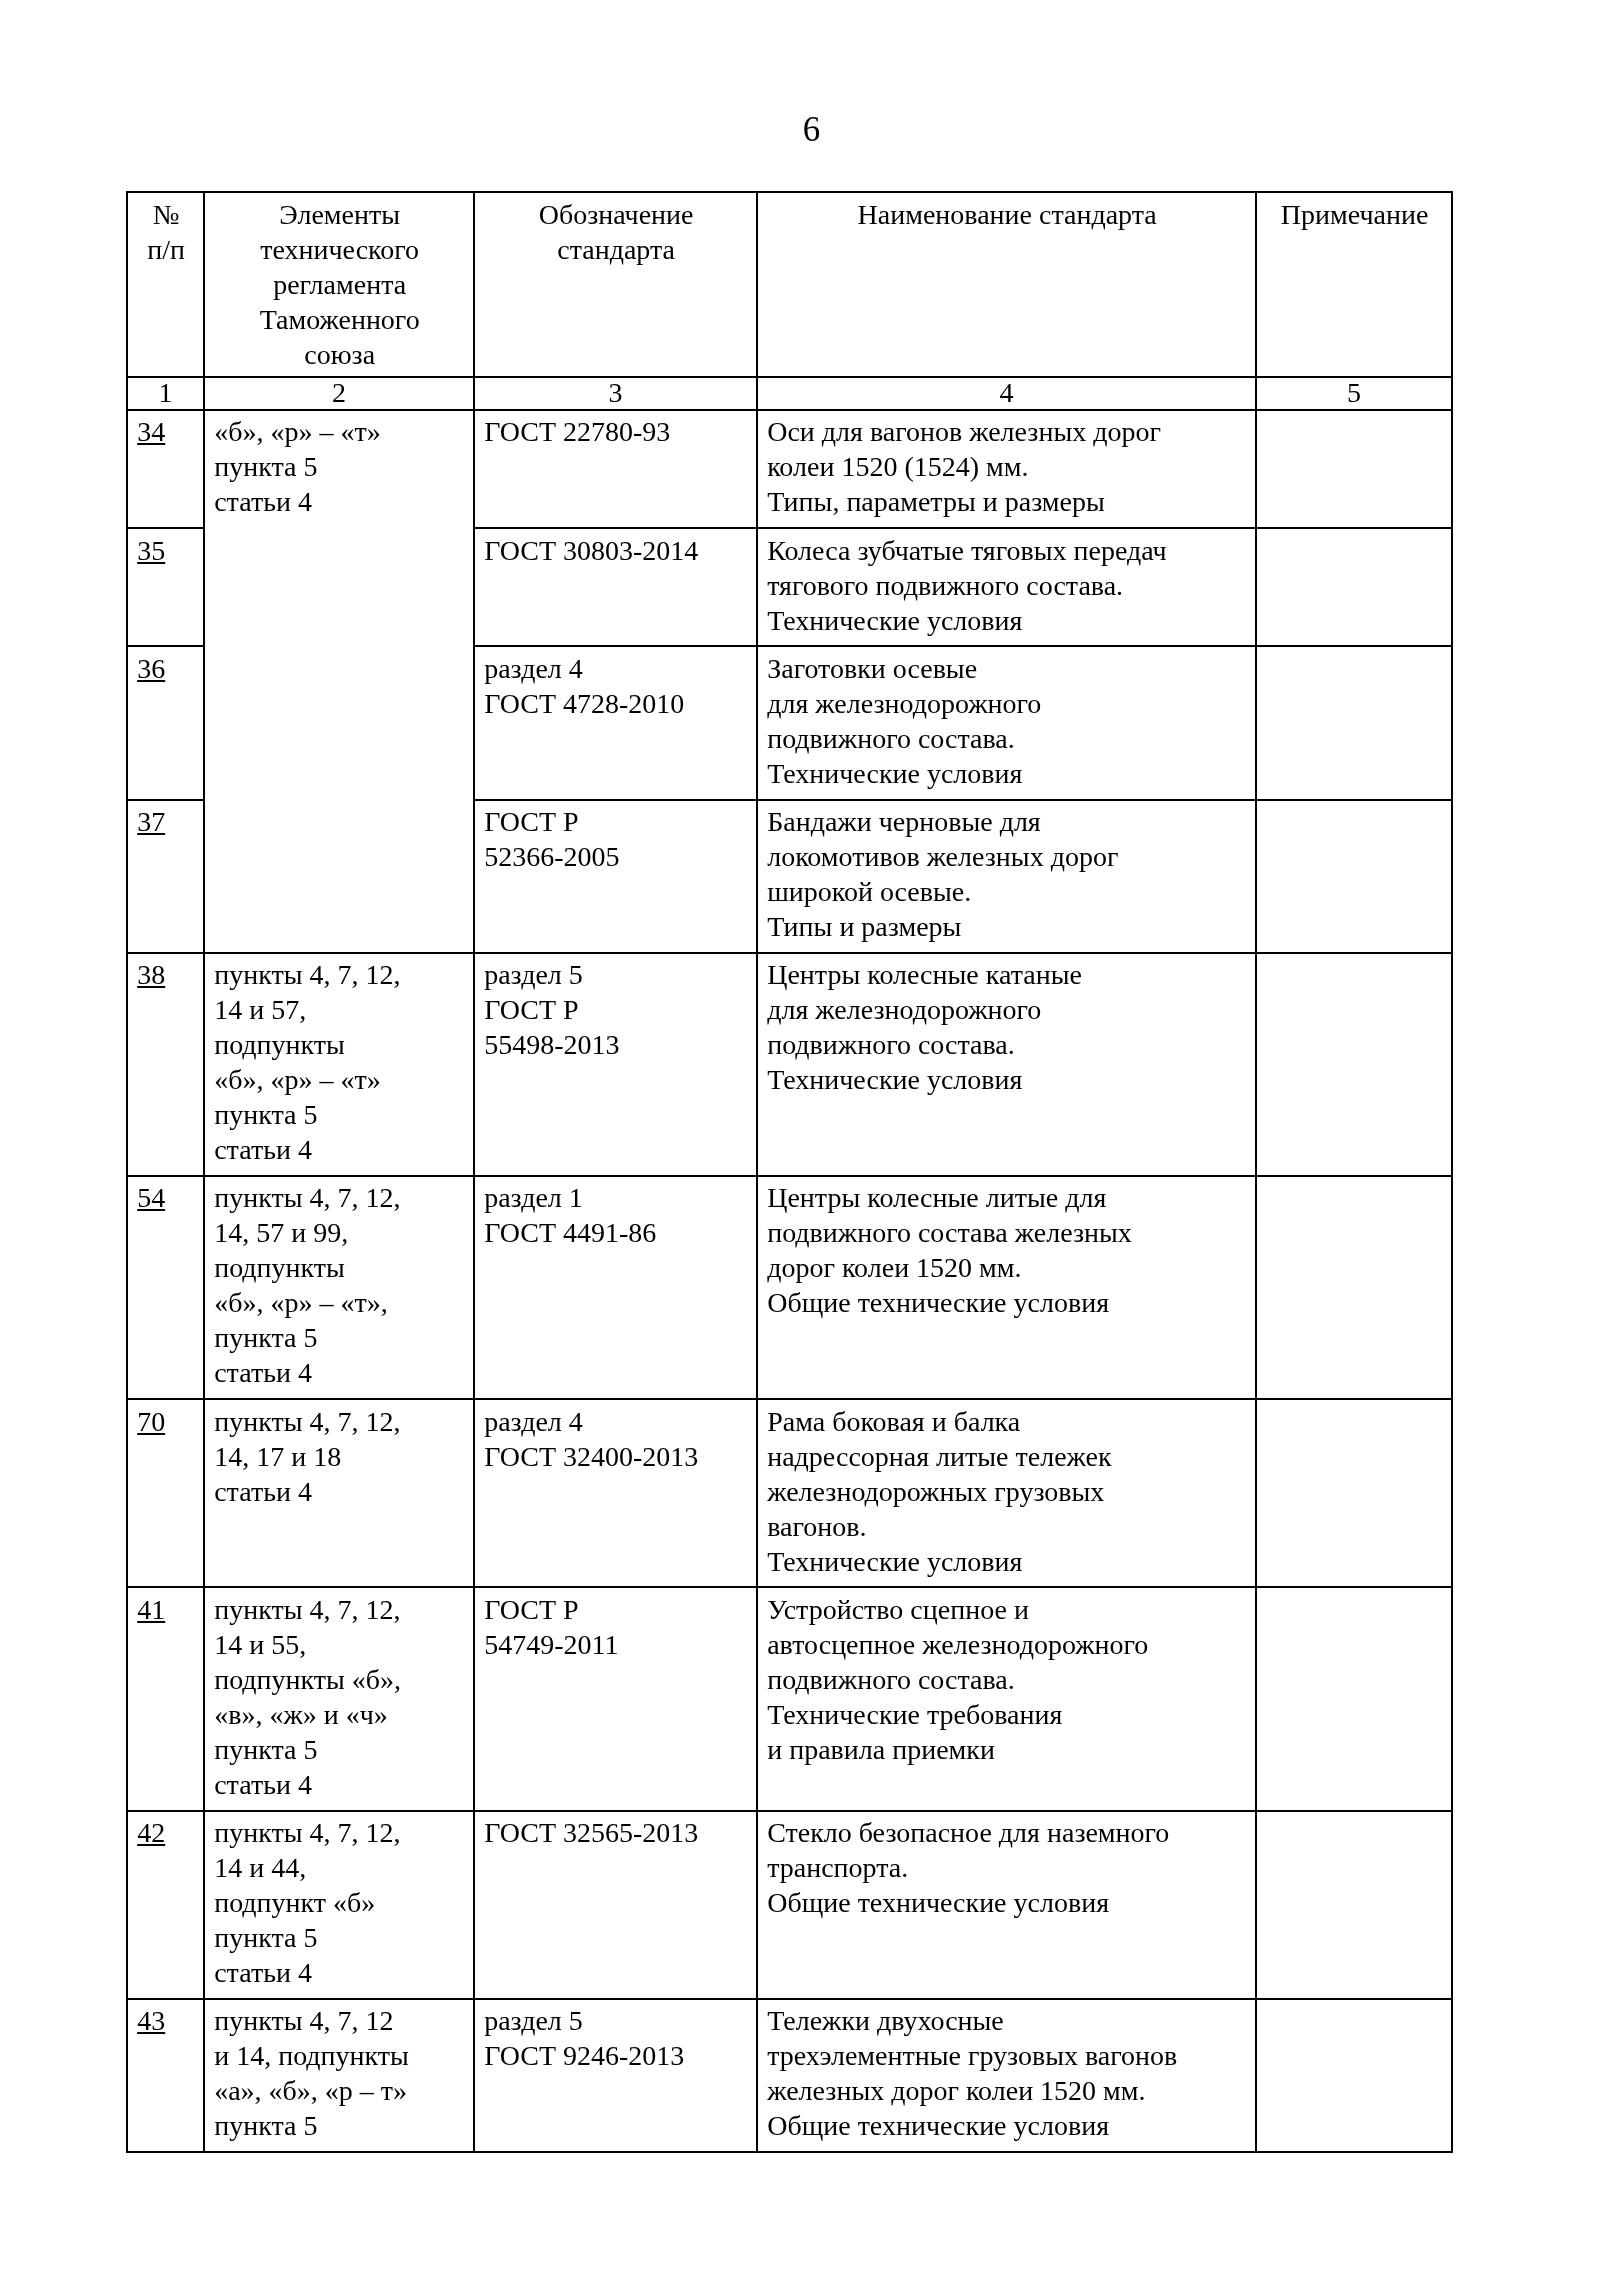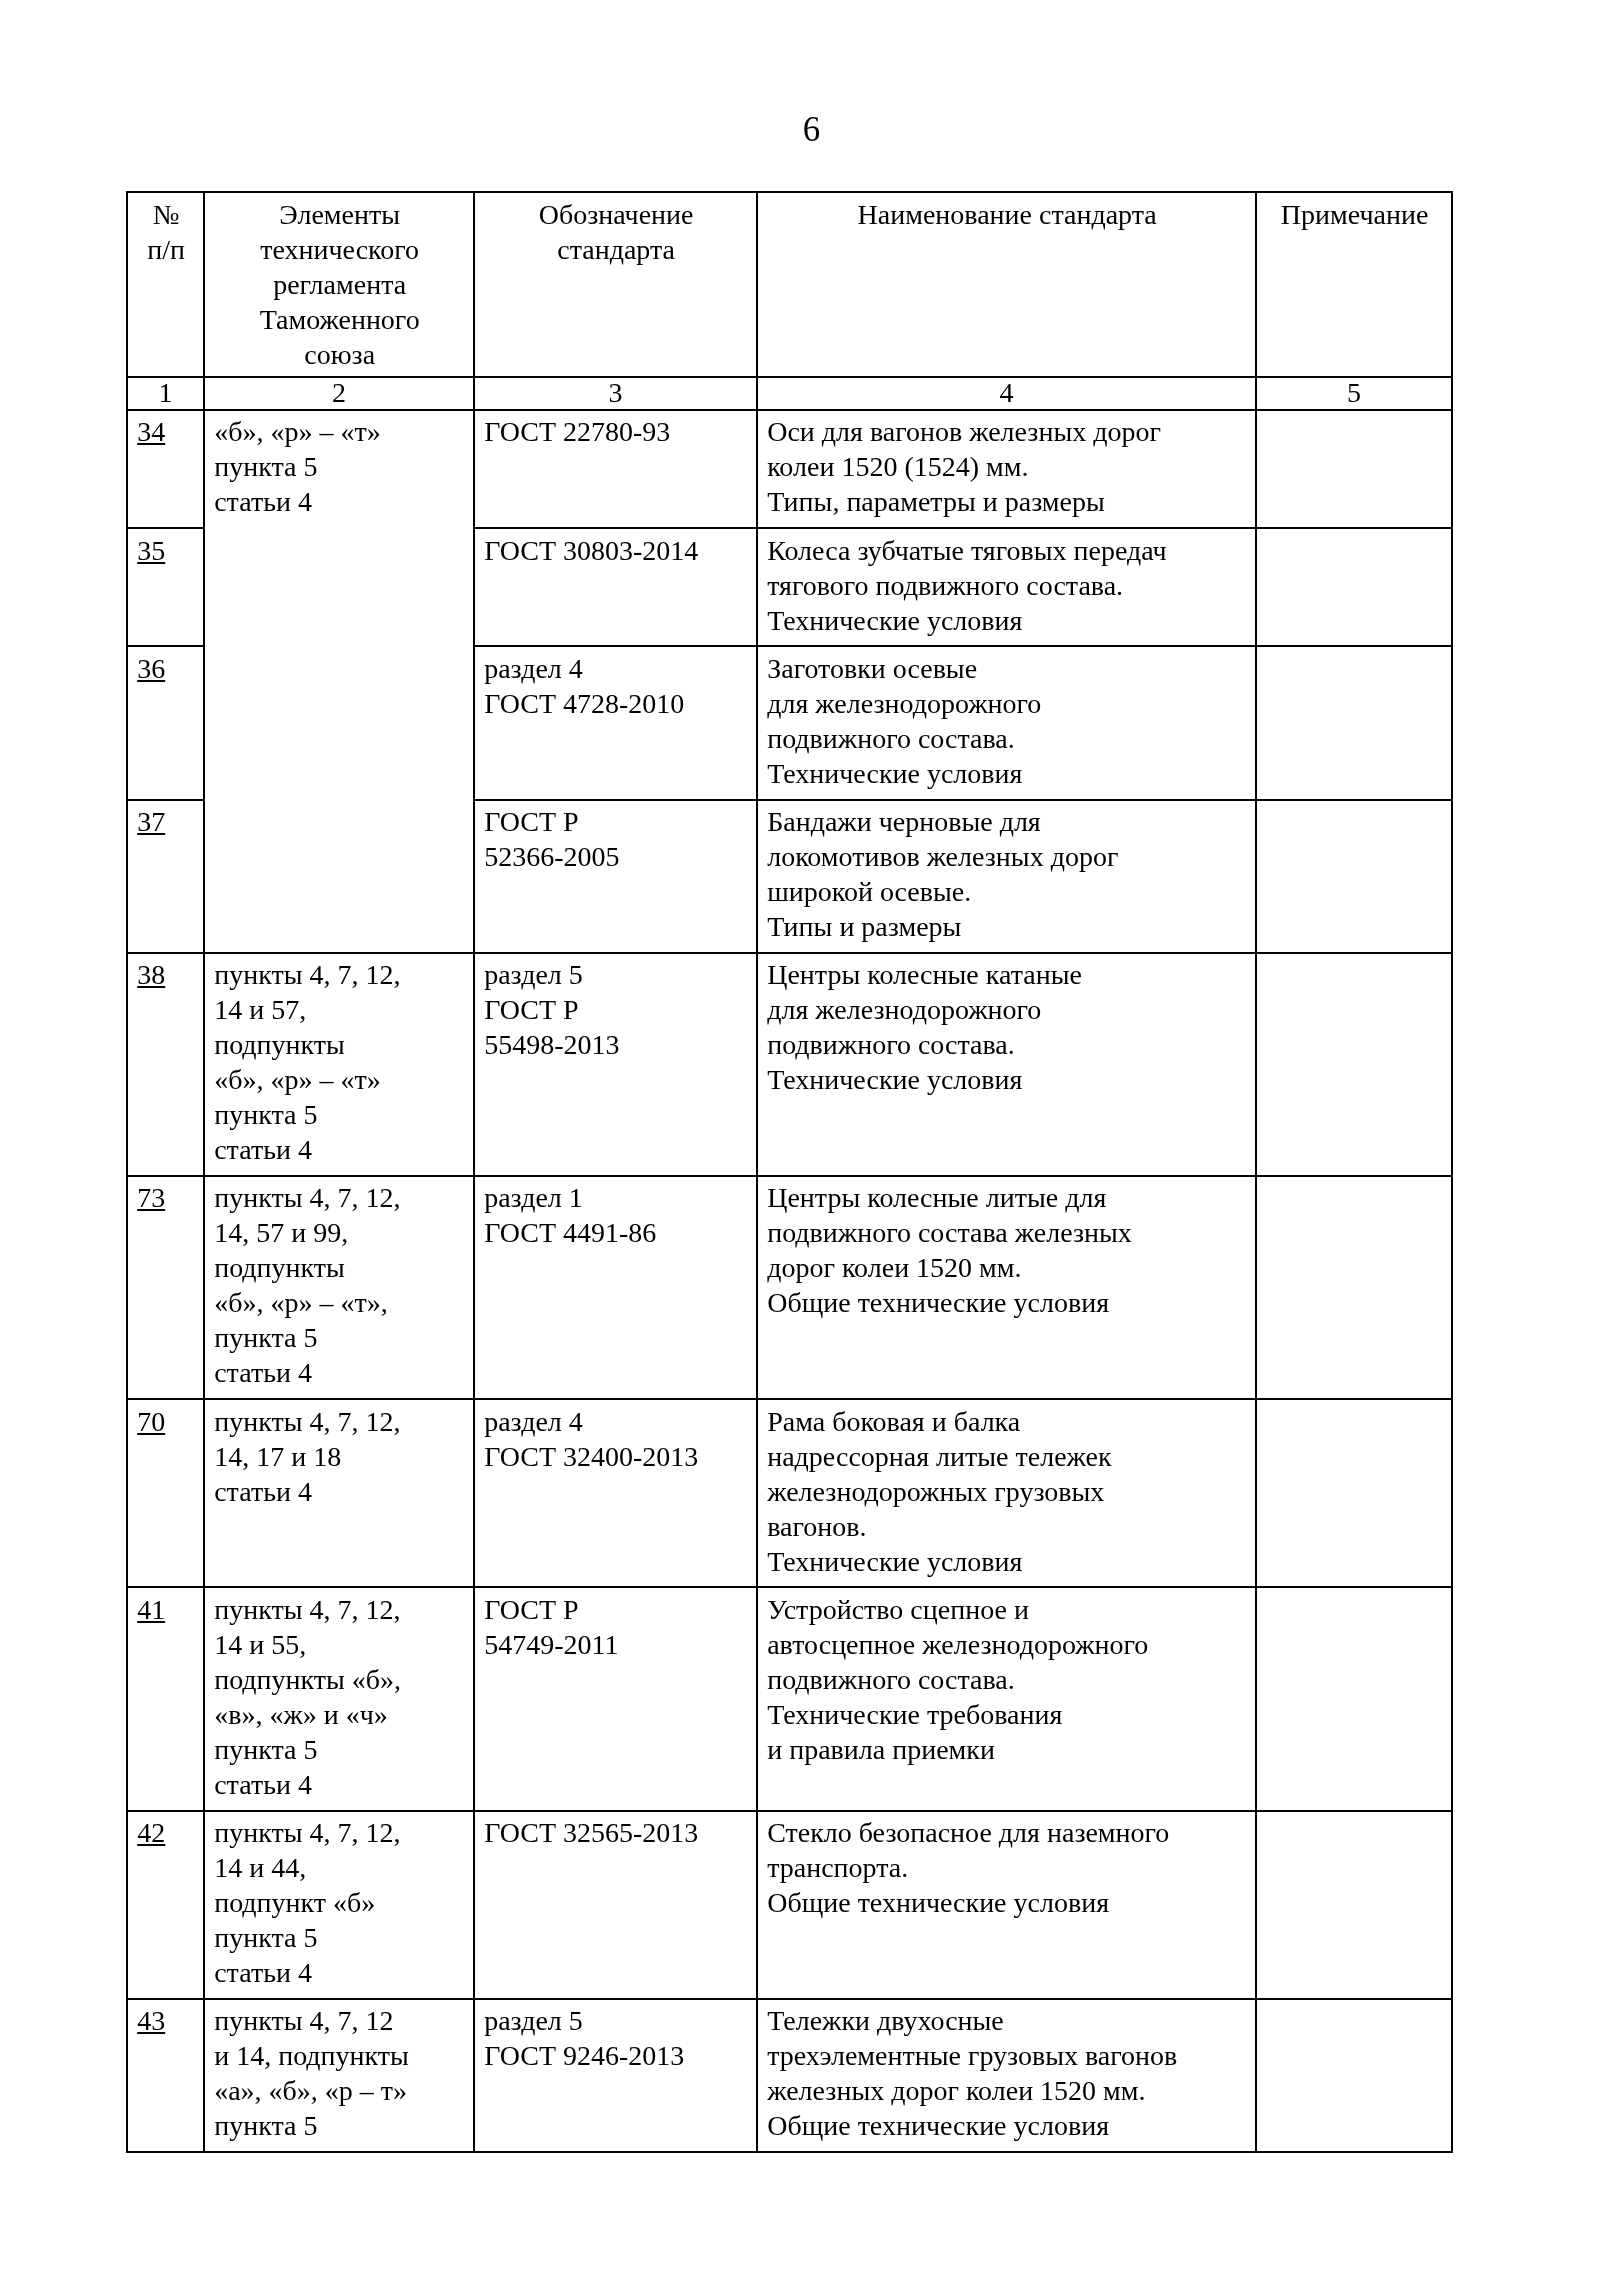--- a/index.html
+++ b/index.html
@@ -161,21 +161,21 @@
           <td class="c-des">раздел 5
 ГОСТ Р
 55498-2013</td>
           <td class="c-name">Центры колесные катаные
 для железнодорожного
 подвижного состава.
 Технические условия</td>
           <td class="c-note"></td>
         </tr>
         <tr>
-          <td class="c-num">73</td>
+          <td class="c-num">54</td>
           <td class="c-el">пункты 4, 7, 12,
 14, 57 и 99,
 подпункты
 «б», «р» – «т»,
 пункта 5
 статьи 4</td>
           <td class="c-des">раздел 1
 ГОСТ 4491-86</td>
           <td class="c-name">Центры колесные литые для
 подвижного состава железных

